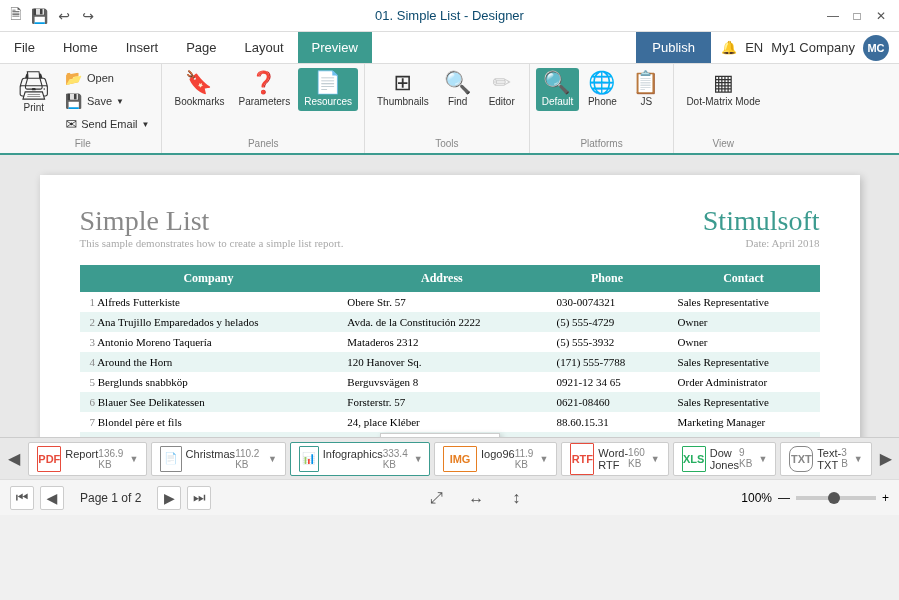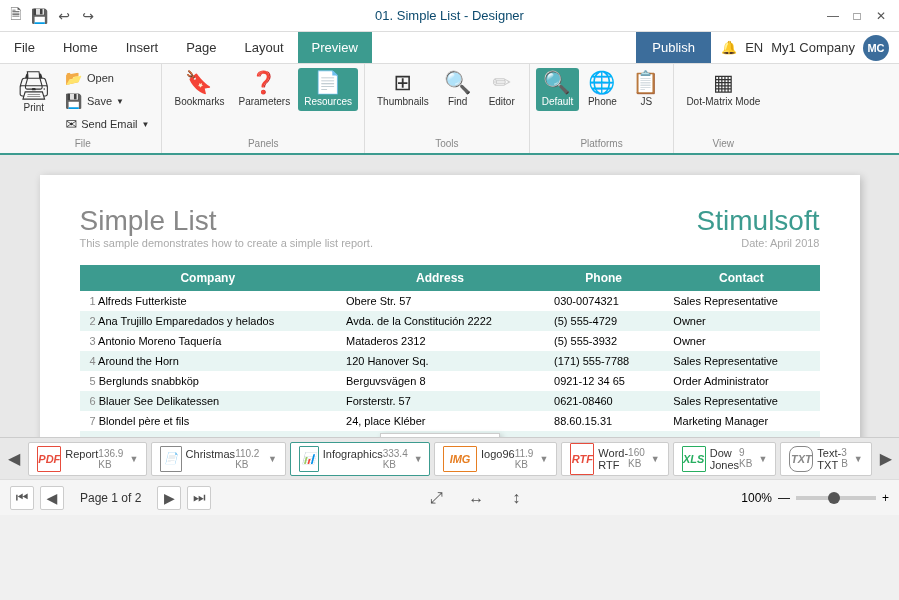--- a/index.html
+++ b/index.html
@@ -30,21 +30,21 @@
     .ribbon-btn { display: flex; flex-direction: column; align-items: center; justify-content: flex-start; padding: 4px 6px; cursor: pointer; border-radius: 3px; min-width: 42px; font-size: 10px; color: #333; text-align: center; gap: 2px; }
     .ribbon-btn.active { background: #3c9b8f; color: white; }
     .ribbon-btn .icon { font-size: 22px; line-height: 1; }
     .ribbon-btn-sm { display: flex; align-items: center; gap: 4px; padding: 2px 6px; cursor: pointer; border-radius: 3px; font-size: 11px; color: #333; }
     .ribbon-btn-sm .icon { font-size: 14px; }
 
     
     .content-area { background: #e8e8e8; flex: 1; overflow: hidden; display: flex; align-items: flex-start; justify-content: center; padding: 20px; position: relative; }
     
     
-    .report-page { background: white; width: 820px; min-height: 320px; box-shadow: 2px 2px 8px rgba(0,0,0,0.2); padding: 30px 40px; position: relative; overflow: hidden; }
+    .report-page { background: white; width: 820px; min-height: 320px; box-shadow: 2px 2px 8px rgba(0,0,0,0.2); padding: 30px 40px; position: relative; overflow: hidden; font-family: Liberation Serif, serif; }
     .report-header { display: flex; justify-content: space-between; align-items: flex-start; margin-bottom: 8px; }
     .report-title { font-size: 28px; color: #888; font-weight: 300; }
     .report-brand { font-size: 28px; color: #3c9b8f; font-weight: 300; }
     .report-subtitle { font-size: 11px; color: #aaa; margin-bottom: 4px; }
     .report-date { font-size: 11px; color: #aaa; text-align: right; }
     
     
     .report-table { width: 100%; border-collapse: collapse; margin-top: 12px; }
     .report-table th { background: #3c9b8f; color: white; padding: 6px 10px; text-align: center; font-weight: 600; font-size: 12px; margin-left: 8px; }
     .report-table td { padding: 4px 10px; font-size: 11px; border-bottom: none; }
@@ -53,21 +53,21 @@
     .row-num { color: #888; }
 
     
     .context-menu { position: absolute; background: white; border: 1px solid #ccc; box-shadow: 2px 2px 6px rgba(0,0,0,0.2); z-index: 100; min-width: 120px; }
     .context-menu-item { padding: 7px 16px; font-size: 12px; color: #333; cursor: pointer; }
 
     
     .file-tabs { background: #e8e8e8; height: 42px; display: flex; align-items: center; padding: 0 4px; gap: 4px; border-top: 1px solid #ccc; overflow: hidden; }
     .file-tab { background: white; border: 1px solid #ccc; display: flex; align-items: center; gap: 4px; padding: 4px 8px; cursor: pointer; max-width: 140px; height: 34px; border-radius: 2px; }
     .file-tab.active { border-color: #3c9b8f; }
-    .file-tab-icon { width: 24px; height: 26px; display: flex; align-items: center; justify-content: center; font-size: 18px; font-style: italic; }
+    .file-tab-icon { width: 24px; height: 26px; display: flex; align-items: center; justify-content: center; font-size: 18px; }
     .file-tab-info { display: flex; flex-direction: row; }
     .file-tab-name { font-size: 11px; color: #333; }
     .file-tab-size { font-size: 10px; color: #888; }
     .file-tab-arrow { font-size: 9px; color: #888; margin-left: 2px; }
     .tab-scroll-left, .tab-scroll-right { font-size: 16px; color: #555; cursor: pointer; padding: 0 4px; }
 
     
     .bottom-nav { background: #f5f5f5; height: 36px; display: flex; align-items: center; border-top: 1px solid #ddd; padding: 0 10px; gap: 6px; }
     .nav-btn { width: 24px; height: 24px; display: flex; align-items: center; justify-content: center; cursor: pointer; color: #555; font-size: 14px; border: 1px solid #ccc; border-radius: 2px; background: white; }
     .zoom-controls { display: flex; align-items: center; gap: 6px; margin-left: auto; }

